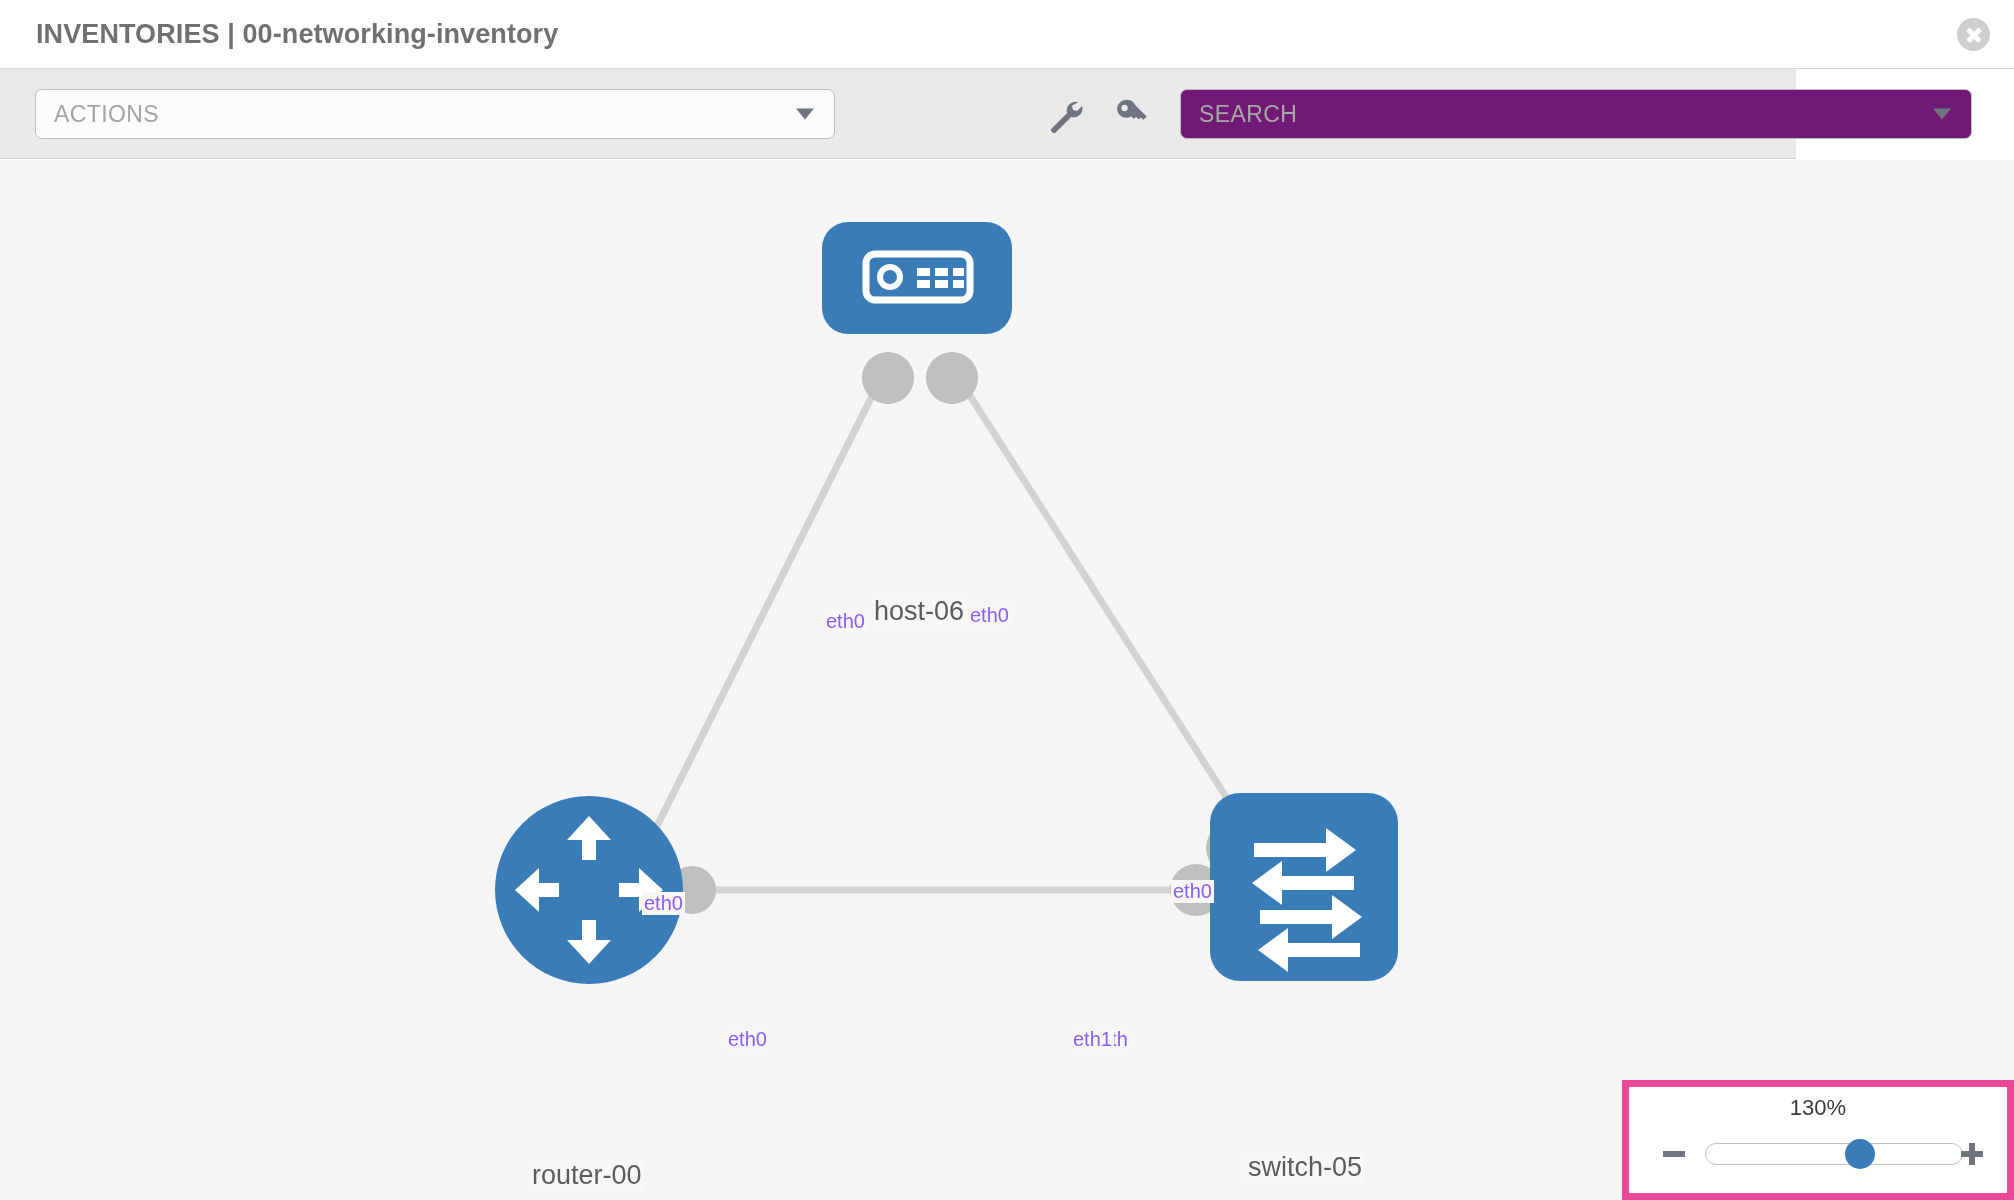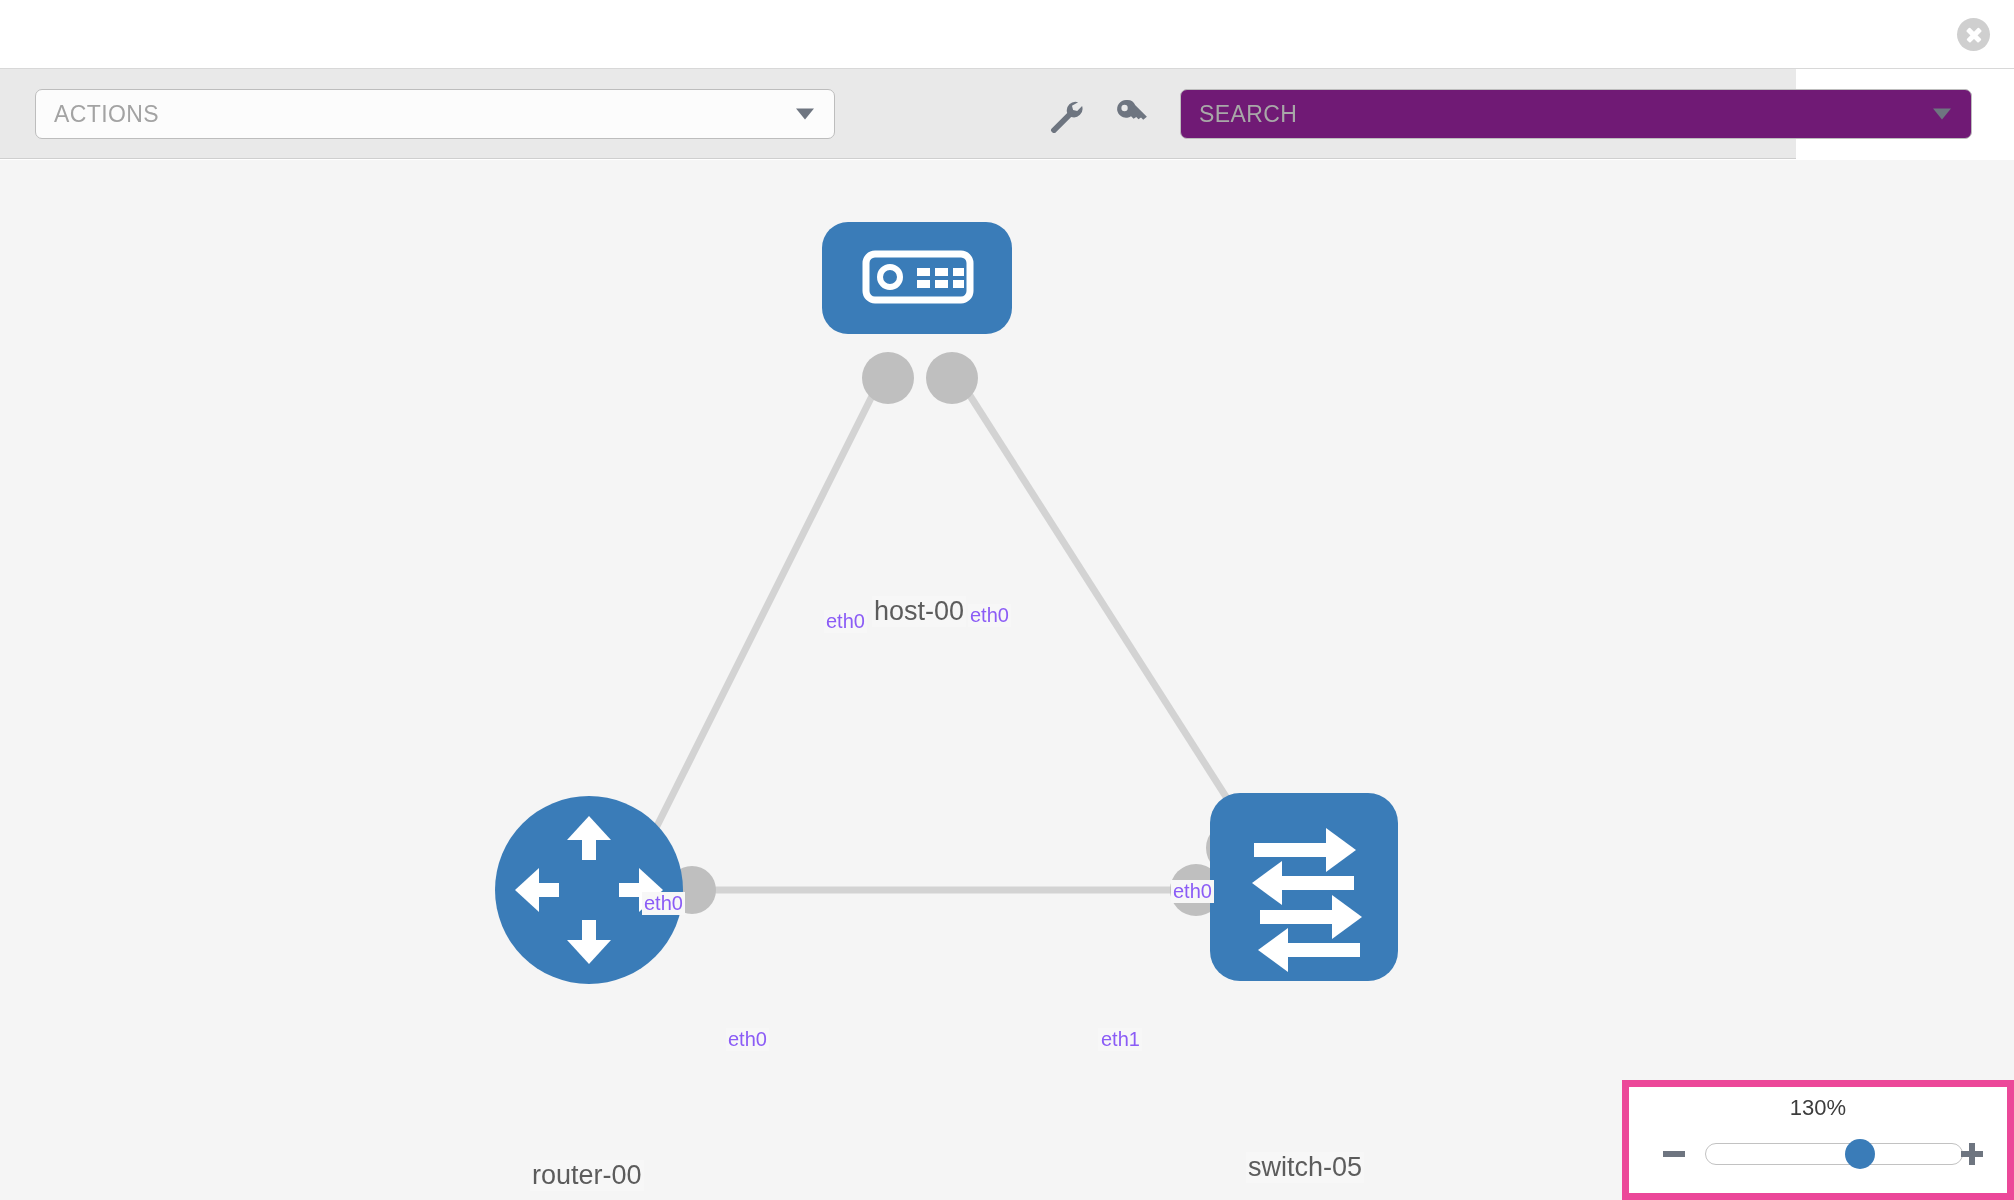--- a/index.html
+++ b/index.html
@@ -190,20 +190,21 @@
     border-radius: 50%;
     cursor: grab;
   }
 </style>
 </head>
 <body>
 
 <div id="app">
 
   <div class="header">
+    <div class="header-title">INVENTORIES | 00-networking-inventory</div>
     <div class="close-btn"></div>
   </div>
 
   <div class="toolbar">
 
     <div class="select-box">
       <span class="select-label">ACTIONS</span>
       <span class="caret"></span>
     </div>
 
@@ -280,39 +281,39 @@
           <path fill="#ffffff" d="M70 83 h74 v14 h-74 z"></path>
           <path fill="#ffffff" d="M42 90 l30 -22 v44 z"></path>
           <path fill="#ffffff" d="M50 117 h74 v14 h-74 z"></path>
           <path fill="#ffffff" d="M152 124 l-30 -22 v44 z"></path>
           <path fill="#ffffff" d="M76 150 h74 v14 h-74 z"></path>
           <path fill="#ffffff" d="M48 157 l30 -22 v44 z"></path>
         </g>
       </g>
     </svg>
 
-    <div class="node-label" style="left:872px; top:436px;">host-00</div>
+    <div class="node-label" style="left:872px; top:436px;">host-06</div>
 
     <div class="node-label" style="left:530px; top:1000px;">router-00</div>
 
     <div class="node-label" style="left:1246px; top:992px;">switch-05</div>
 
     <div class="iface-label" style="left:824px; top:450px;">eth0</div>
 
     <div class="iface-label" style="left:968px; top:444px;">eth0</div>
 
     <div class="iface-label" style="left:642px; top:732px;">eth0</div>
 
     <div class="iface-label" style="left:1171px; top:720px;">eth0</div>
 
     <div class="iface-label" style="left:726px; top:868px;">eth0</div>
 
     <div class="iface-label" style="left:1098px; top:868px;">eth</div>
 
-    <div class="iface-label" style="left:1099px; top:868px;">eth1</div>
+    <div class="iface-label" style="left:1071px; top:868px;">eth1</div>
   </div>
 
   <div class="zoom-panel">
     <div class="zoom-value">130%</div>
     <div class="zoom-minus"></div>
     <div class="zoom-track">
       <div class="zoom-thumb" style="left: 60%;"></div>
     </div>
     <div class="zoom-plus"></div>
   </div>

